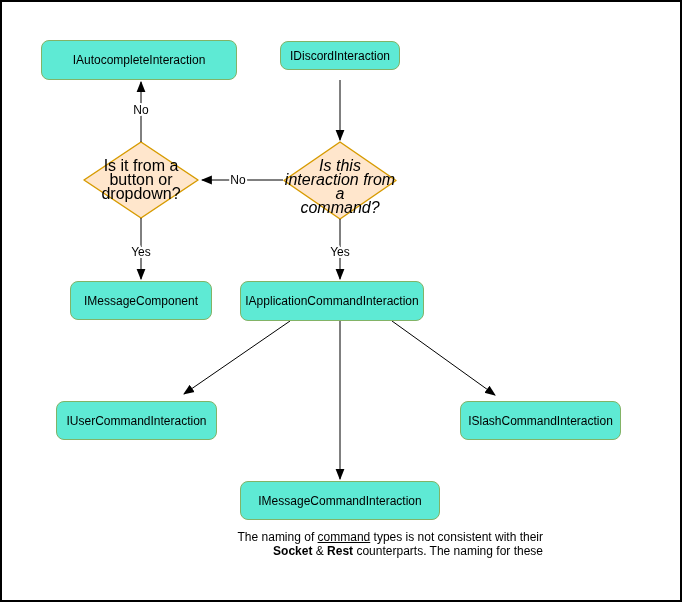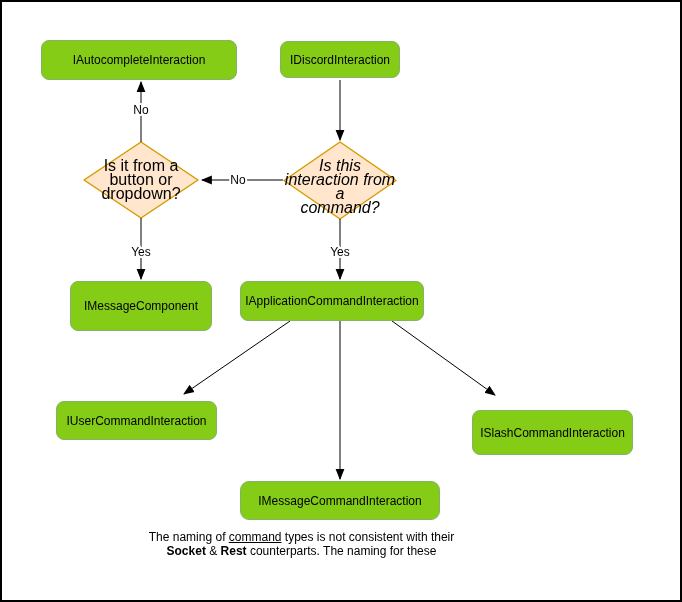--- a/index.html
+++ b/index.html
@@ -25,31 +25,31 @@
     fill:#ffe6cc;stroke:#d79b00;stroke-width:1.5;stroke-linejoin:round;
   }
   .edge-label{
     font-family:"Liberation Sans",sans-serif;
     font-size:12px;fill:#000000;
     paint-order:stroke;stroke:#ffffff;stroke-width:4px;stroke-linejoin:round;
     text-anchor:middle;
   }
   .node{
     position:absolute;box-sizing:border-box;
-    background:#84cc16;border:1px solid #82b366;border-radius:8px;
+    background:#5eead4;border:1px solid #82b366;border-radius:8px;
     display:flex;align-items:center;justify-content:center;
     font-size:12px;text-align:center;line-height:14px;
   }
   .decision-label{
     position:absolute;font-size:16px;line-height:14px;
     text-align:center;white-space:pre-line;
   }
   .note{
     position:absolute;left:0;top:530px;width:543px;
-    text-align:center;font-size:12px;line-height:14px;padding-left:30px;
+    text-align:right;font-size:12px;line-height:14px;
   }
   .note .b{font-weight:bold;}
   .note .u{text-decoration:underline;}
 </style>
 </head>
 <body>
 
 <div class="frame">
 
   <svg class="connectors" viewBox="0 0 682 602" xmlns="http://www.w3.org/2000/svg">
@@ -72,31 +72,31 @@
     <path class="edge" d="M392 321 L495 395" marker-end="url(#arrowhead)"></path>
 
     <text class="edge-label" x="141" y="114">No</text>
     <text class="edge-label" x="238" y="184">No</text>
     <text class="edge-label" x="141" y="256">Yes</text>
     <text class="edge-label" x="340" y="256">Yes</text>
   </svg>
 
   <div class="node" style="left:41px;top:40px;width:196px;height:40px;">IAutocompleteInteraction</div>
 
-  <div class="node" style="left:280px;top:41px;width:120px;height:37px;">IDiscordInteraction</div>
+  <div class="node" style="left:280px;top:41px;width:120px;height:29px;">IDiscordInteraction</div>
 
-  <div class="node" style="left:70px;top:281px;width:142px;height:50px;">IMessageComponent</div>
+  <div class="node" style="left:70px;top:281px;width:142px;height:39px;">IMessageComponent</div>
 
   <div class="node" style="left:240px;top:281px;width:184px;height:40px;">IApplicationCommandInteraction</div>
 
   <div class="node" style="left:56px;top:401px;width:161px;height:39px;">IUserCommandInteraction</div>
 
-  <div class="node" style="left:240px;top:481px;width:200px;height:39px;border-radius:9px;">IMessageCommandInteraction</div>
+  <div class="node" style="left:240px;top:481px;width:200px;height:39px;">IMessageCommandInteraction</div>
 
-  <div class="node" style="left:472px;top:401px;width:161px;height:45px;margin-top:9px;">ISlashCommandInteraction</div>
+  <div class="node" style="left:460px;top:401px;width:161px;height:39px;">ISlashCommandInteraction</div>
 
   <div class="decision-label" style="left:85px;top:159px;width:112px;">Is it from a
 button or
 dropdown?</div>
 
   <div class="decision-label" style="left:283px;top:159px;width:114px;font-style:italic;">Is this
 interaction from a
 command?</div>
 
   <div class="note">

